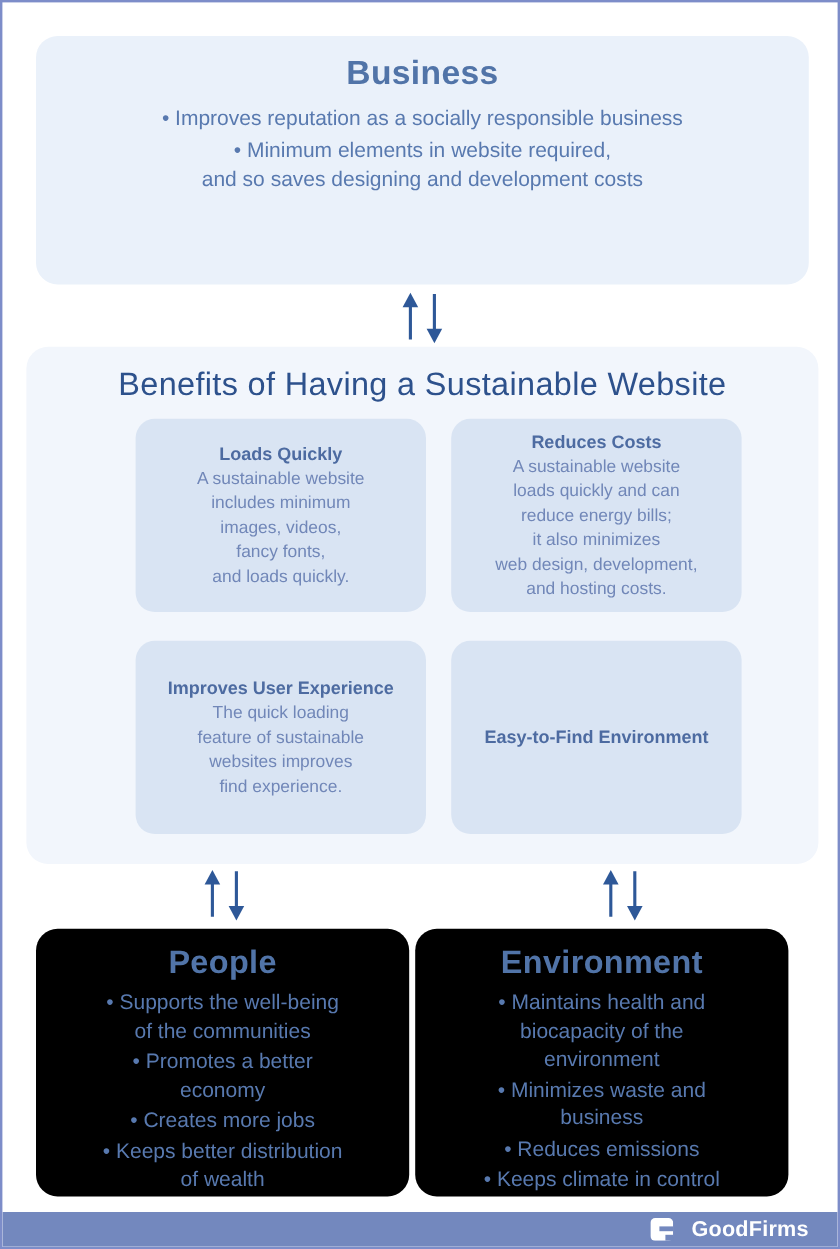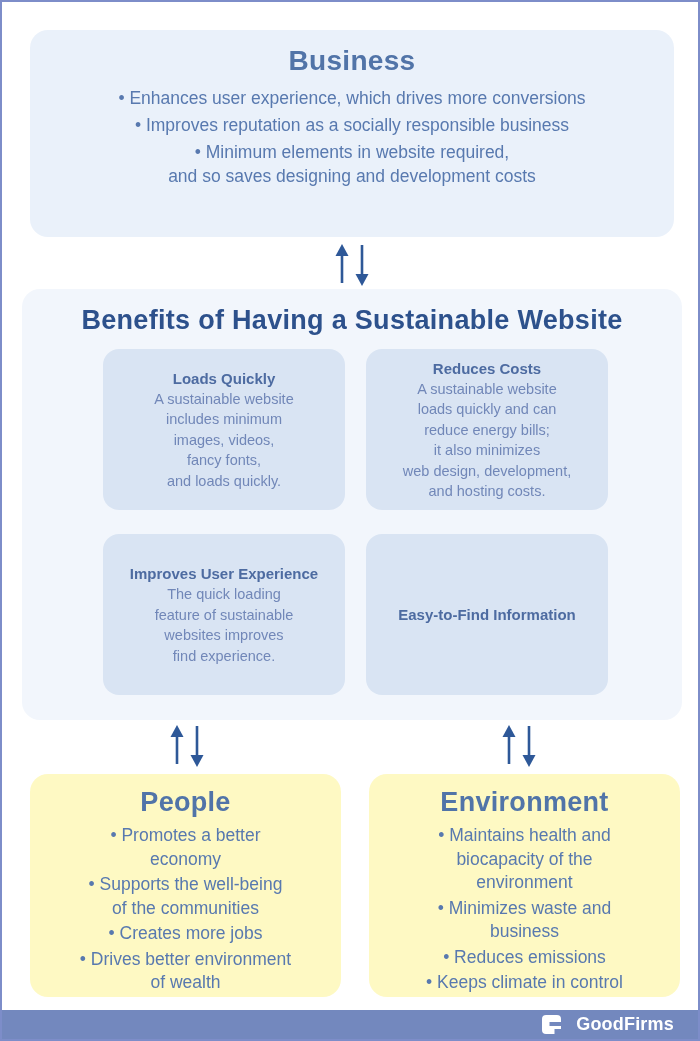--- a/index.html
+++ b/index.html
@@ -37,49 +37,49 @@
   .arrows-bottom-right{position:absolute;left:494px;top:722px;}
 
   
   .benefits{
     position:absolute;left:20px;top:287px;width:660px;height:431px;
     box-sizing:border-box;
     background:#f2f6fc;border-radius:18px;
     padding-top:12px;
   }
   .benefits-title{
-    font-size:27px;font-weight:700;color:#2d518c;
+    font-size:27px;font-weight:400;color:#2d518c;
     line-height:38px;text-align:center;letter-spacing:.3px;margin:0;
   }
   .benefits-grid{
-    position:absolute;left:81px;top:60px;
+    position:absolute;left:91px;top:60px;
     display:grid;
     grid-template-columns:242px 242px;
     grid-template-rows:161px 161px;
     column-gap:21px;row-gap:24px;
   }
   .mini-card{
     box-sizing:border-box;
     background:#d9e4f3;border-radius:16px;
     padding:8px 10px;
     display:flex;flex-direction:column;justify-content:center;
     text-align:center;
   }
   .mini-card-title{font-size:15px;font-weight:700;color:#4d6ba1;line-height:21px;}
   .mini-card-body{font-size:14.5px;color:#7187b8;line-height:20.5px;}
 
   
   .bottom-card{
     position:absolute;top:772px;width:311px;height:223px;
     box-sizing:border-box;
-    background:#fef9c3;border-radius:18px;
+    background:#000000;border-radius:18px;
     padding:10px 6px;text-align:center;
   }
   .bottom-card.people{left:28px;}
-  .bottom-card.environment{left:367px;}
+  .bottom-card.environment{left:344px;}
   .bottom-title{
     font-size:27px;font-weight:700;color:#5174a8;
     line-height:36px;letter-spacing:.3px;margin:0 0 4px 0;
   }
   .bottom-card .bullet-list{font-size:17.5px;line-height:23.5px;}
   .bottom-card .bullet-list .bullet{margin-bottom:2px;}
 
   
   .footer-bar{
     position:absolute;left:0;right:0;bottom:0;height:29px;
@@ -92,21 +92,20 @@
   .brand-icon{width:19px;height:19px;display:block;}
 </style>
 </head>
 <body>
 
 <div class="frame">
 
   <div class="business-card">
     <h2 class="big-title">Business</h2>
     <div class="bullet-list">
-      <span class="bullet pre">• Enhances user experience, which drives more conversions</span>
       <span class="bullet pre">• Improves reputation as a socially responsible business</span>
       <span class="bullet pre">• Minimum elements in website required,
 and so saves designing and development costs</span>
     </div>
   </div>
 
   <div class="arrows-top">
     <svg class="updown" viewBox="0 0 46 44" aria-hidden="true">
       <line x1="13" y1="40" x2="13" y2="9" stroke="currentColor" stroke-width="2.6"></line>
       <polygon points="13,1 6.5,13 19.5,13" fill="currentColor"></polygon>
@@ -136,21 +135,21 @@
 and hosting costs.</div>
       </div>
       <div class="mini-card">
         <div class="mini-card-title">Improves User Experience</div>
         <div class="mini-card-body pre">The quick loading
 feature of sustainable
 websites improves
 find experience.</div>
       </div>
       <div class="mini-card">
-        <div class="mini-card-title">Easy-to-Find Information</div>
+        <div class="mini-card-title">Easy-to-Find Environment</div>
       </div>
     </div>
   </section>
 
   <div class="arrows-bottom-left">
     <svg class="updown" viewBox="0 0 46 44" aria-hidden="true">
       <line x1="13" y1="40" x2="13" y2="9" stroke="currentColor" stroke-width="2.6"></line>
       <polygon points="13,1 6.5,13 19.5,13" fill="currentColor"></polygon>
       <line x1="33" y1="2" x2="33" y2="33" stroke="currentColor" stroke-width="2.6"></line>
       <polygon points="33,43 26.5,31 39.5,31" fill="currentColor"></polygon>
@@ -161,26 +160,26 @@
       <line x1="13" y1="40" x2="13" y2="9" stroke="currentColor" stroke-width="2.6"></line>
       <polygon points="13,1 6.5,13 19.5,13" fill="currentColor"></polygon>
       <line x1="33" y1="2" x2="33" y2="33" stroke="currentColor" stroke-width="2.6"></line>
       <polygon points="33,43 26.5,31 39.5,31" fill="currentColor"></polygon>
     </svg>
   </div>
 
   <div class="bottom-card people">
     <h2 class="bottom-title">People</h2>
     <div class="bullet-list">
+      <span class="bullet pre">• Supports the well-being
+of the communities</span>
       <span class="bullet pre">• Promotes a better
 economy</span>
-      <span class="bullet pre">• Supports the well-being
-of the communities</span>
       <span class="bullet pre">• Creates more jobs</span>
-      <span class="bullet pre">• Drives better environment
+      <span class="bullet pre">• Keeps better distribution
 of wealth</span>
     </div>
   </div>
 
   <div class="bottom-card environment">
     <h2 class="bottom-title">Environment</h2>
     <div class="bullet-list">
       <span class="bullet pre">• Maintains health and
 biocapacity of the
 environment</span>

